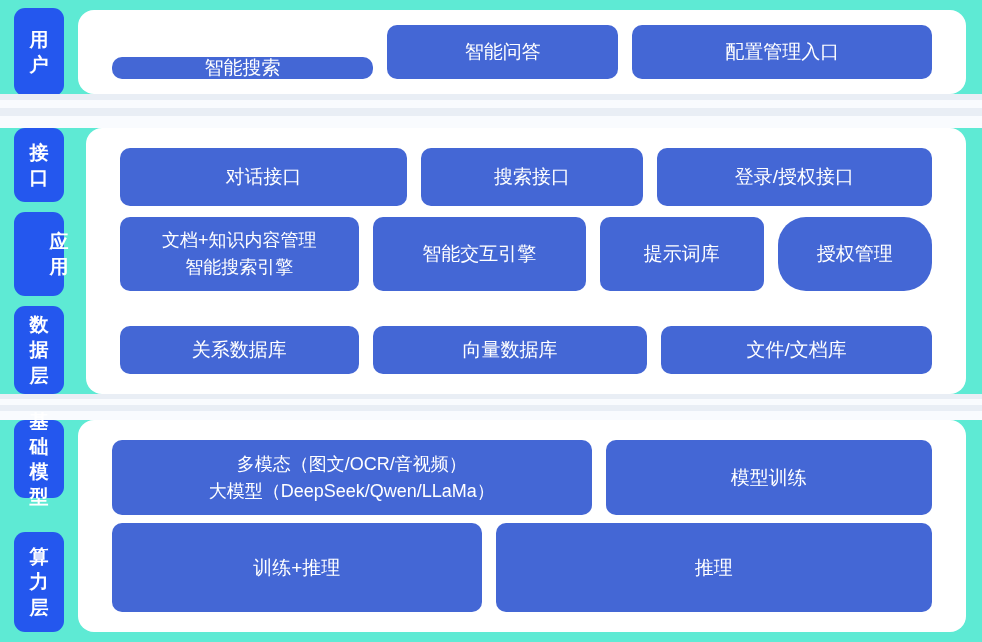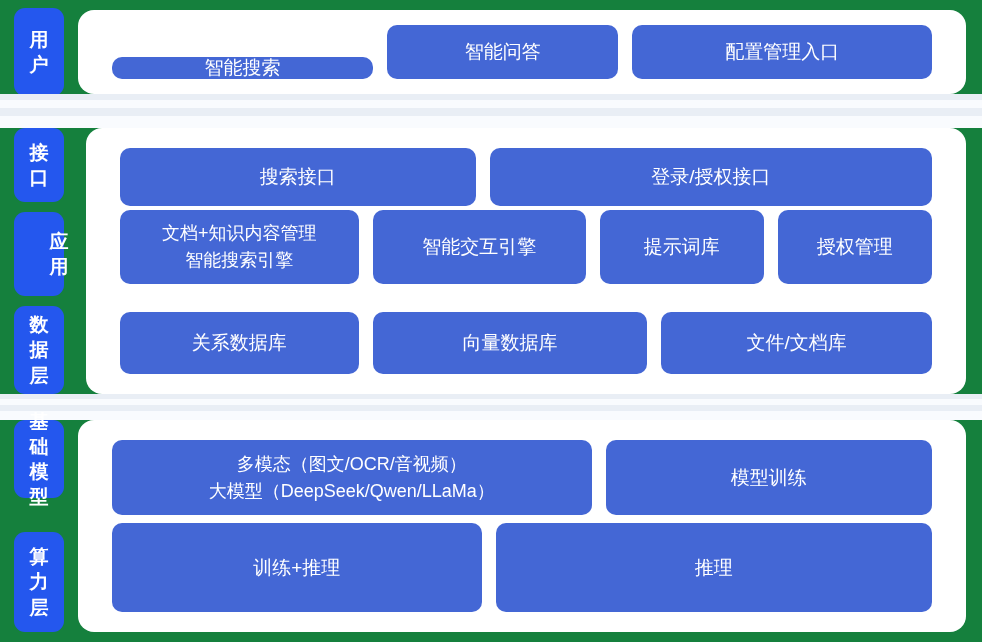--- a/index.html
+++ b/index.html
@@ -1,19 +1,19 @@
 <!DOCTYPE html>
 <html><head>
 <meta charset="utf-8">
 <style>
   html,body{margin:0;padding:0;background:#e9eef5;}
   .canvas{
     position:relative;width:982px;height:642px;box-sizing:border-box;
     padding:10px 16px 10px 14px;display:flex;flex-direction:column;
-    background:#15803d;font-family:"Liberation Sans","DejaVu Sans",sans-serif;
+    background:#5eead4;font-family:"Liberation Sans","DejaVu Sans",sans-serif;
     overflow:hidden;
   }
   .section{display:flex;align-items:stretch;}
   .pillcol{width:50px;flex:none;display:flex;flex-direction:column;justify-content:space-between;}
   .pillcol.center{justify-content:center;}
   .pill{
     background:#2457ee;border-radius:11px;color:#fff;font-weight:700;font-size:19px;
     display:flex;align-items:center;justify-content:center;flex:none;
   }
   .pill-text{width:1.15em;word-break:break-all;line-height:1.32;text-align:center;}
@@ -64,31 +64,32 @@
       </div>
       <div class="pill" style="height:84px;padding-left:40px;">
         <span class="pill-text">应用</span>
       </div>
       <div class="pill" style="height:88px;">
         <span class="pill-text">数据层</span>
       </div>
     </div>
     <div class="panel">
       <div class="row" style="height:58px;">
+        <div class="block" style="flex:170 1 0;">对话接口</div>
         <div class="block" style="flex:131 1 0;">搜索接口</div>
         <div class="block" style="flex:163 1 0;">登录/授权接口</div>
       </div>
       <div class="row" style="height:74px;">
         <div class="block two-line" style="flex:252 1 0;">文档+知识内容管理
 智能搜索引擎</div>
         <div class="block" style="flex:225 1 0;">智能交互引擎</div>
         <div class="block" style="flex:173 1 0;">提示词库</div>
-        <div class="block" style="flex:163 1 0;">授权管理</div>
+        <div class="block" style="flex:163 1 0;border-radius:28px;">授权管理</div>
       </div>
-      <div class="row" style="height:62px;margin-top:24px;">
+      <div class="row" style="height:48px;margin-top:24px;">
         <div class="block" style="flex:252 1 0;">关系数据库</div>
         <div class="block" style="flex:290 1 0;">向量数据库</div>
         <div class="block" style="flex:286 1 0;">文件/文档库</div>
       </div>
     </div>
   </div>
 
   <div class="gap-band" style="height:26px;"></div>
 
   <div class="section" style="flex:1;">

